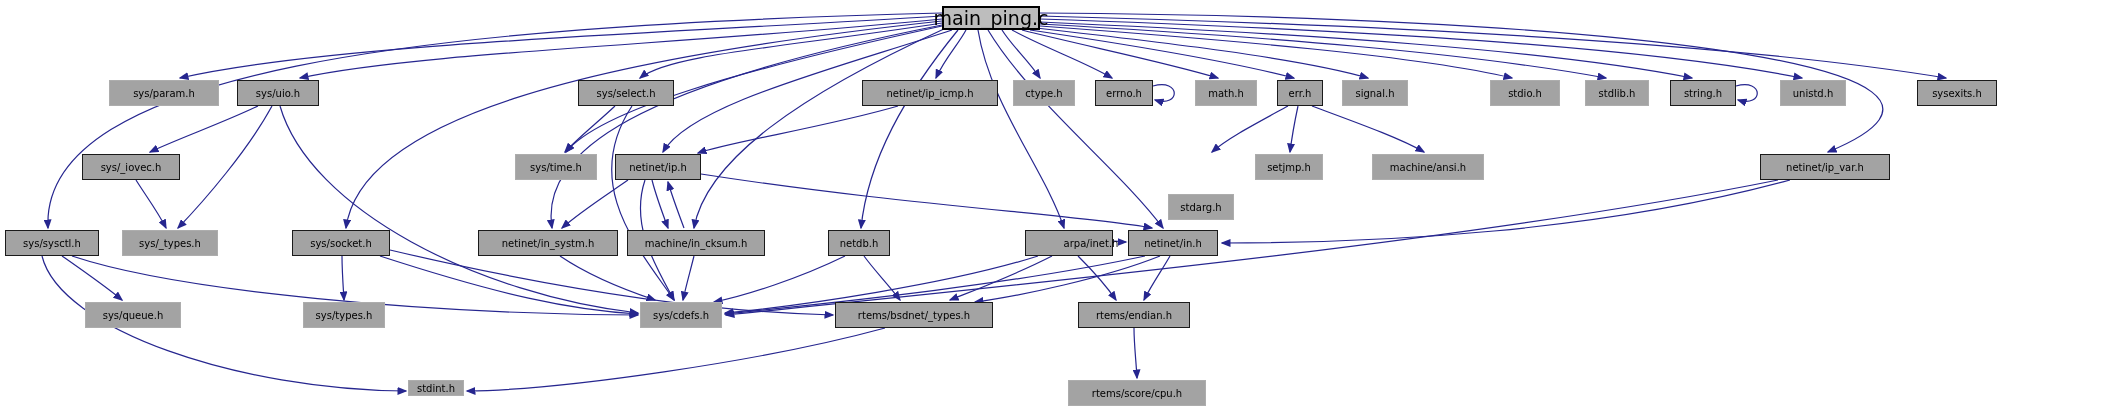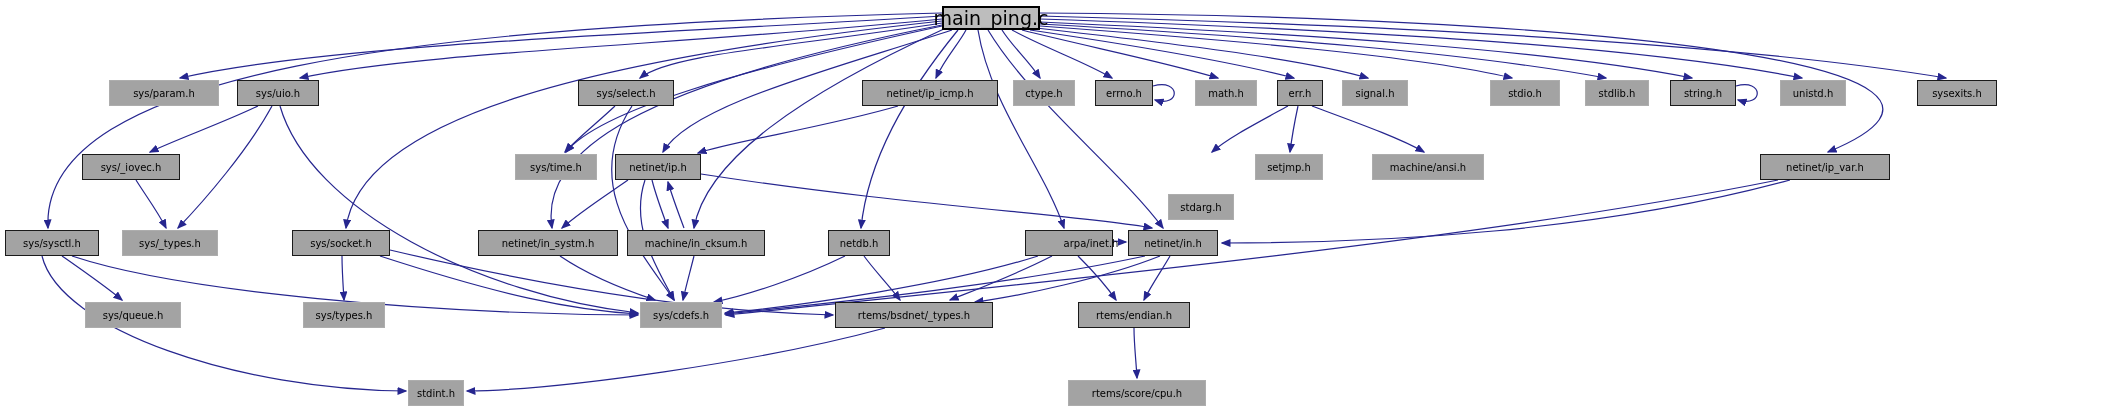--- a/index.html
+++ b/index.html
@@ -117,15 +117,15 @@
     <div class="node doc" title="netinet/in_systm.h" style="left: 478px; top: 230px; width: 140px; height: 26px;">netinet/in_systm.h</div>
     <div class="node doc" title="machine/in_cksum.h" style="left: 627px; top: 230px; width: 138px; height: 26px;">machine/in_cksum.h</div>
     <div class="node doc" title="netdb.h" style="left: 828px; top: 230px; width: 62px; height: 26px;">netdb.h</div>
     <div class="node doc" title="arpa/inet.h" style="left: 1025px; top: 230px; width: 88px; height: 26px; padding-left: 44px;">arpa/inet.h</div>
     <div class="node doc" title="netinet/in.h" style="left: 1128px; top: 230px; width: 90px; height: 26px;">netinet/in.h</div>
     <div class="node ext" title="sys/queue.h" style="left: 85px; top: 302px; width: 96px; height: 26px;">sys/queue.h</div>
     <div class="node ext" title="sys/types.h" style="left: 303px; top: 302px; width: 82px; height: 26px;">sys/types.h</div>
     <div class="node ext" title="sys/cdefs.h" style="left: 640px; top: 302px; width: 82px; height: 26px;">sys/cdefs.h</div>
     <div class="node doc" title="rtems/bsdnet/_types.h" style="left: 835px; top: 302px; width: 158px; height: 26px;">rtems/bsdnet/_types.h</div>
     <div class="node doc" title="rtems/endian.h" style="left: 1078px; top: 302px; width: 112px; height: 26px;">rtems/endian.h</div>
-    <div class="node ext" title="stdint.h" style="left: 408px; top: 380px; width: 56px; height: 26px;">stdint.h</div>
+    <div class="node ext" title="stdint.h" style="left: 408px; top: 380px; width: 56px; height: 16px;">stdint.h</div>
     <div class="node ext" title="rtems/score/cpu.h" style="left: 1068px; top: 380px; width: 138px; height: 26px;">rtems/score/cpu.h</div>
   </div>
 
 </body></html>

